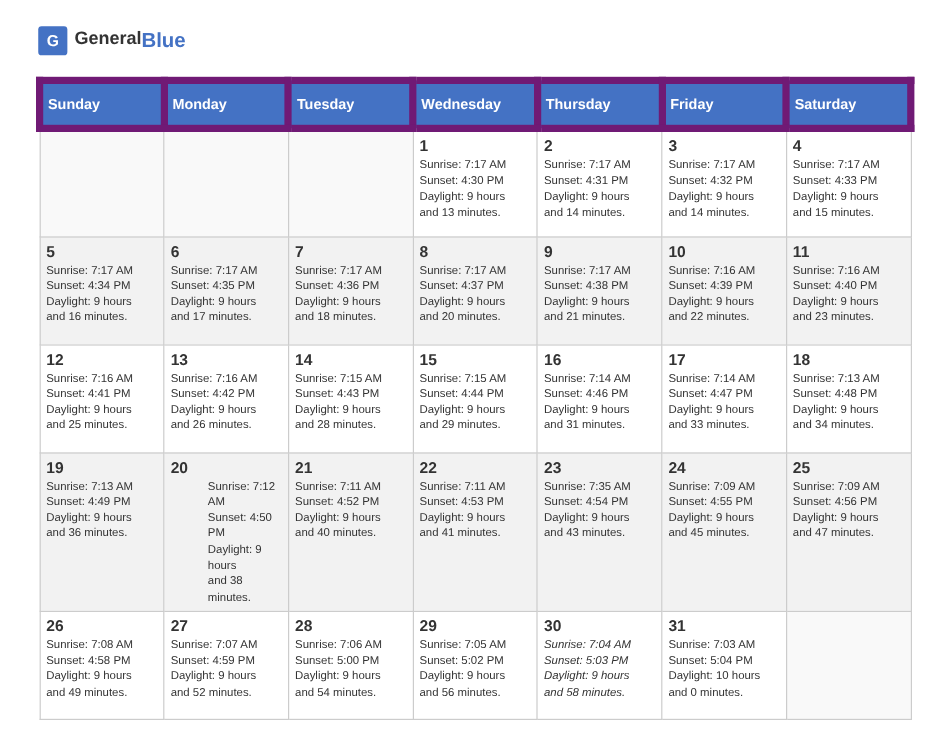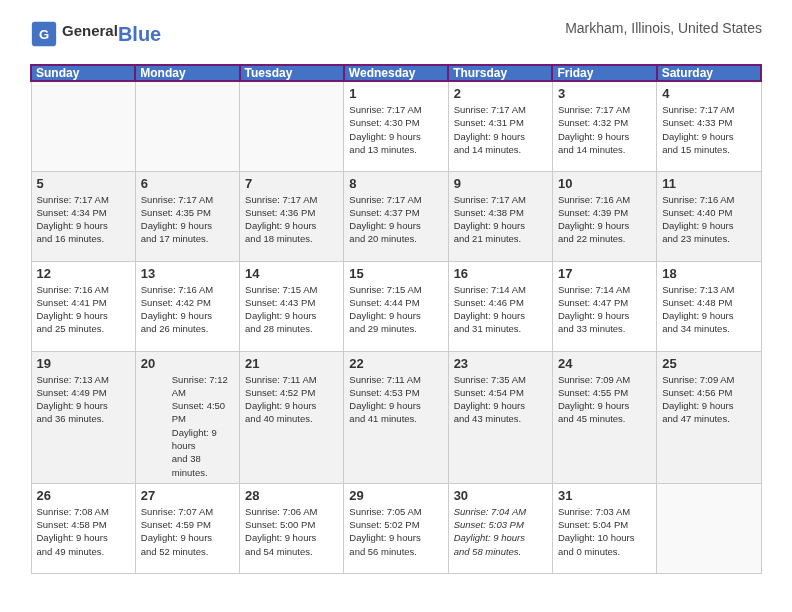--- a/index.html
+++ b/index.html
@@ -25,21 +25,21 @@
       display: flex;
       flex-direction: row;
       line-height: 1.1;
     }
     .logo-general {
       font-size: 15px;
       font-weight: bold;
       color: #333;
     }
     .logo-blue {
-      font-size: 20px;
+      font-size: 17px;
       font-weight: bold;
       color: #4472c4;
     }
     .logo-icon {
       width: 28px;
       height: 28px;
     }
     .title-area {
       text-align: right;
     }
@@ -55,23 +55,23 @@
     table {
       width: 100%;
       border-collapse: collapse;
       table-layout: fixed;
     }
     th {
       background-color: #4472c4;
       color: white;
       font-size: 12px;
       font-weight: bold;
-      padding: 0 4px;
+      padding: 10px 4px;
       text-align: left;
-      border: 2px solid #701a75;
+      border: 6px solid #701a75;
     }
     td {
       border: 1px solid #ccc;
       vertical-align: top;
       padding: 4px 5px;
       height: 90px;
       background: #fff;
     }
     tr:nth-child(even) td {
       background: #f2f2f2;
@@ -99,21 +99,20 @@
     <svg class="logo-icon" viewBox="0 0 30 30">
       <rect x="2" y="2" width="26" height="26" rx="3" fill="#4472c4"></rect>
       <text x="15" y="20" text-anchor="middle" fill="white" font-size="14" font-weight="bold">G</text>
     </svg>
     <div class="logo-text">
       <span class="logo-general">General</span>
       <span class="logo-blue">Blue</span>
     </div>
   </div>
   <div class="title-area">
-    <div class="location">Markham, Illinois, United States</div>
   </div>
 </div>
 
 <table>
   <thead>
     <tr>
     <th>Sunday</th>
         <th>Monday</th>
         <th>Tuesday</th>
         <th>Wednesday</th>

